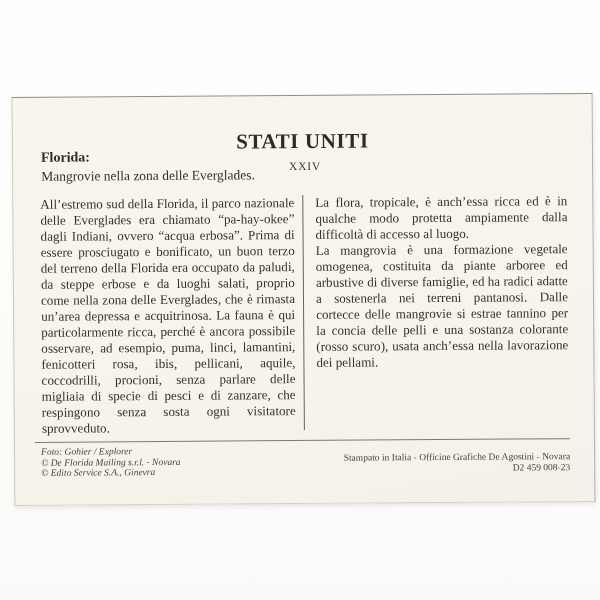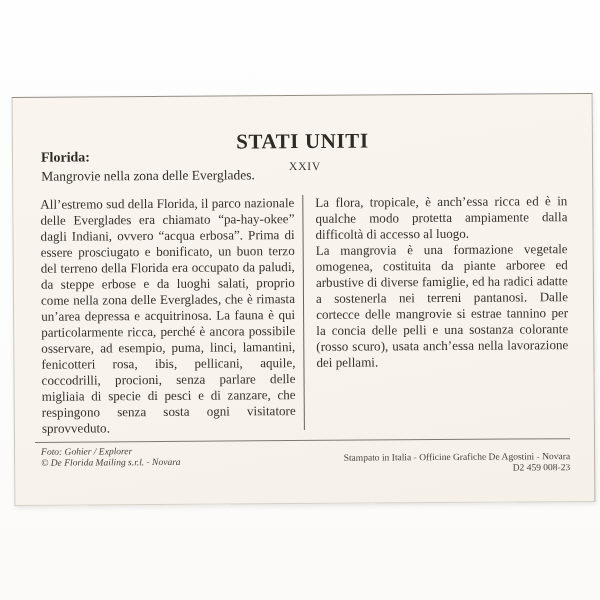--- a/index.html
+++ b/index.html
@@ -145,20 +145,21 @@
         <p>La mangrovia è una formazione vegetale omogenea, costituita da piante arboree ed arbustive di diverse famiglie, ed ha radici adatte a sostenerla nei terreni pantanosi. Dalle cortecce delle mangrovie si estrae tannino per la concia delle pelli e una sostanza colorante (rosso scuro), usata anch’essa nella lavorazione dei pellami.</p>
       </div>
     </div>
 
     <div class="footer-rule"></div>
 
     <div class="footer">
       <div class="footer-left">
         <div>Foto: Gohier / Explorer</div>
         <div>© De Florida Mailing s.r.l. - Novara</div>
+        <div>© Edito Service S.A., Ginevra</div>
       </div>
       <div class="footer-right">
         <div>Stampato in Italia - Officine Grafiche De Agostini - Novara</div>
         <div>D2 459 008-23</div>
       </div>
     </div>
 
   </div>
 </div>
 

